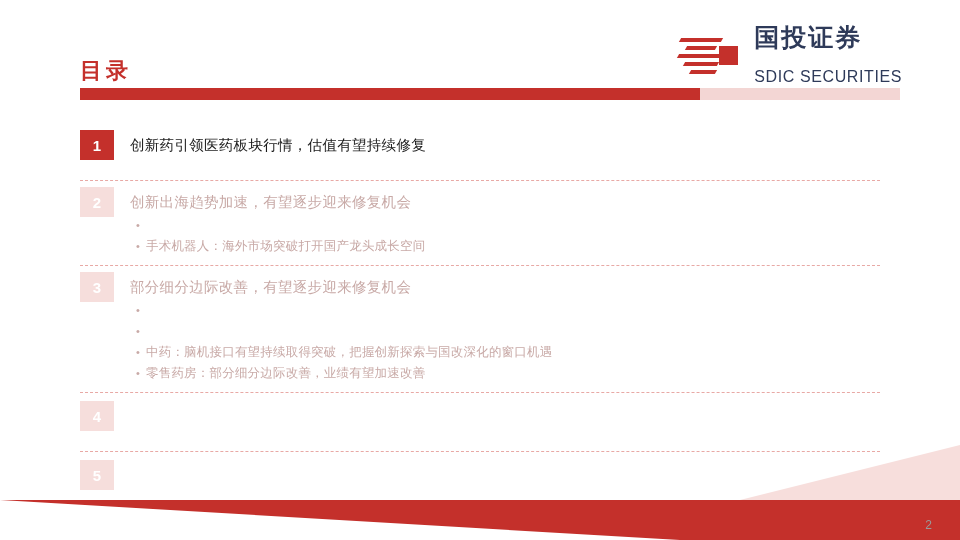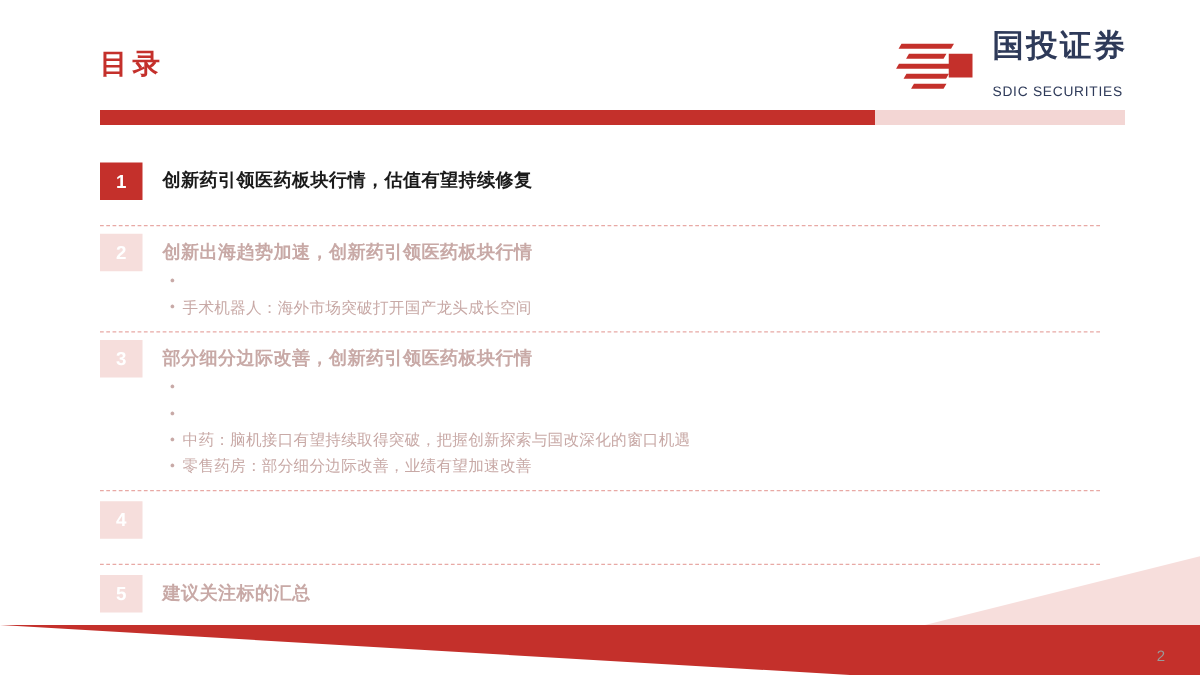--- a/index.html
+++ b/index.html
@@ -12,21 +12,21 @@
     background: #ffffff;
     font-family: "Liberation Sans", sans-serif;
     overflow: hidden;
     position: relative;
   }
 
   
   .slide-title {
     position: absolute;
     left: 80px;
-    top: 36px;
+    top: 56px;
     font-size: 22px;
     font-weight: bold;
     color: #C4302B;
     letter-spacing: 4px;
   }
   .title-underline {
     position: absolute;
     left: 80px;
     top: 88px;
     width: 620px;
@@ -71,21 +71,21 @@
     top: 14px;
   }
   .logo-text-cn {
     font-size: 25px;
     font-weight: bold;
     color: #2E3A59;
     letter-spacing: 2px;
     line-height: 1.05;
   }
   .logo-text-en {
-    font-size: 11px;
+    font-size: 16px;
     color: #2E3A59;
     letter-spacing: 0.6px;
     margin-top: 18px;
   }
 
   
   .agenda {
     position: absolute;
     left: 80px;
     top: 130px;
@@ -117,21 +117,21 @@
   .num-box.active {
     background: #C4302B;
     color: #ffffff;
   }
   .row-body {
     flex: 1;
     padding-top: 4px;
   }
   .row-head {
     font-size: 14.5px;
-    font-weight: bold;
+    font-weight: normal;
     color: #C8A9A6;
     line-height: 22px;
     letter-spacing: 0.3px;
   }
   .row-head.active {
     color: #1a1a1a;
   }
   .sub-list {
     margin: 2px 0 2px 0;
     padding: 0;
@@ -217,37 +217,37 @@
   <div class="agenda-row" style="min-height:44px;">
     <div class="num-box active">1</div>
     <div class="row-body">
       <div class="row-head active">创新药引领医药板块行情，估值有望持续修复</div>
     </div>
   </div>
 
   <div class="agenda-row" style="min-height:66px;padding-top:6px;">
     <div class="num-box">2</div>
     <div class="row-body">
-      <div class="row-head">创新出海趋势加速，创新药引领医药板块行情</div>
+      <div class="row-head">创新出海趋势加速，有望逐步迎来修复机会</div>
       <ul class="sub-list">
         <li class="sub-item">
           <span class="sub-bullet">•</span>
         </li>
         <li class="sub-item">
           <span class="sub-bullet">•</span>
           <span>手术机器人：海外市场突破打开国产龙头成长空间</span>
         </li>
       </ul>
     </div>
   </div>
 
   <div class="agenda-row" style="min-height:110px;padding-top:6px;">
     <div class="num-box">3</div>
     <div class="row-body">
-      <div class="row-head">部分细分边际改善，创新药引领医药板块行情</div>
+      <div class="row-head">部分细分边际改善，有望逐步迎来修复机会</div>
       <ul class="sub-list">
         <li class="sub-item">
           <span class="sub-bullet">•</span>
         </li>
         <li class="sub-item">
           <span class="sub-bullet">•</span>
         </li>
         <li class="sub-item">
           <span class="sub-bullet">•</span>
           <span>中药：脑机接口有望持续取得突破，把握创新探索与国改深化的窗口机遇</span>
@@ -259,23 +259,20 @@
       </ul>
     </div>
   </div>
 
   <div class="agenda-row" style="min-height:44px;padding-top:8px;">
     <div class="num-box">4</div>
   </div>
 
   <div class="agenda-row" style="min-height:44px;padding-top:8px;">
     <div class="num-box">5</div>
-    <div class="row-body">
-      <div class="row-head">建议关注标的汇总</div>
-    </div>
   </div>
 
   <div class="agenda-row no-rule" style="min-height:40px;padding-top:8px;">
     <div class="num-box">6</div>
     <div class="row-body">
       <div class="row-head">风险提示</div>
     </div>
   </div>
 
 </div>

